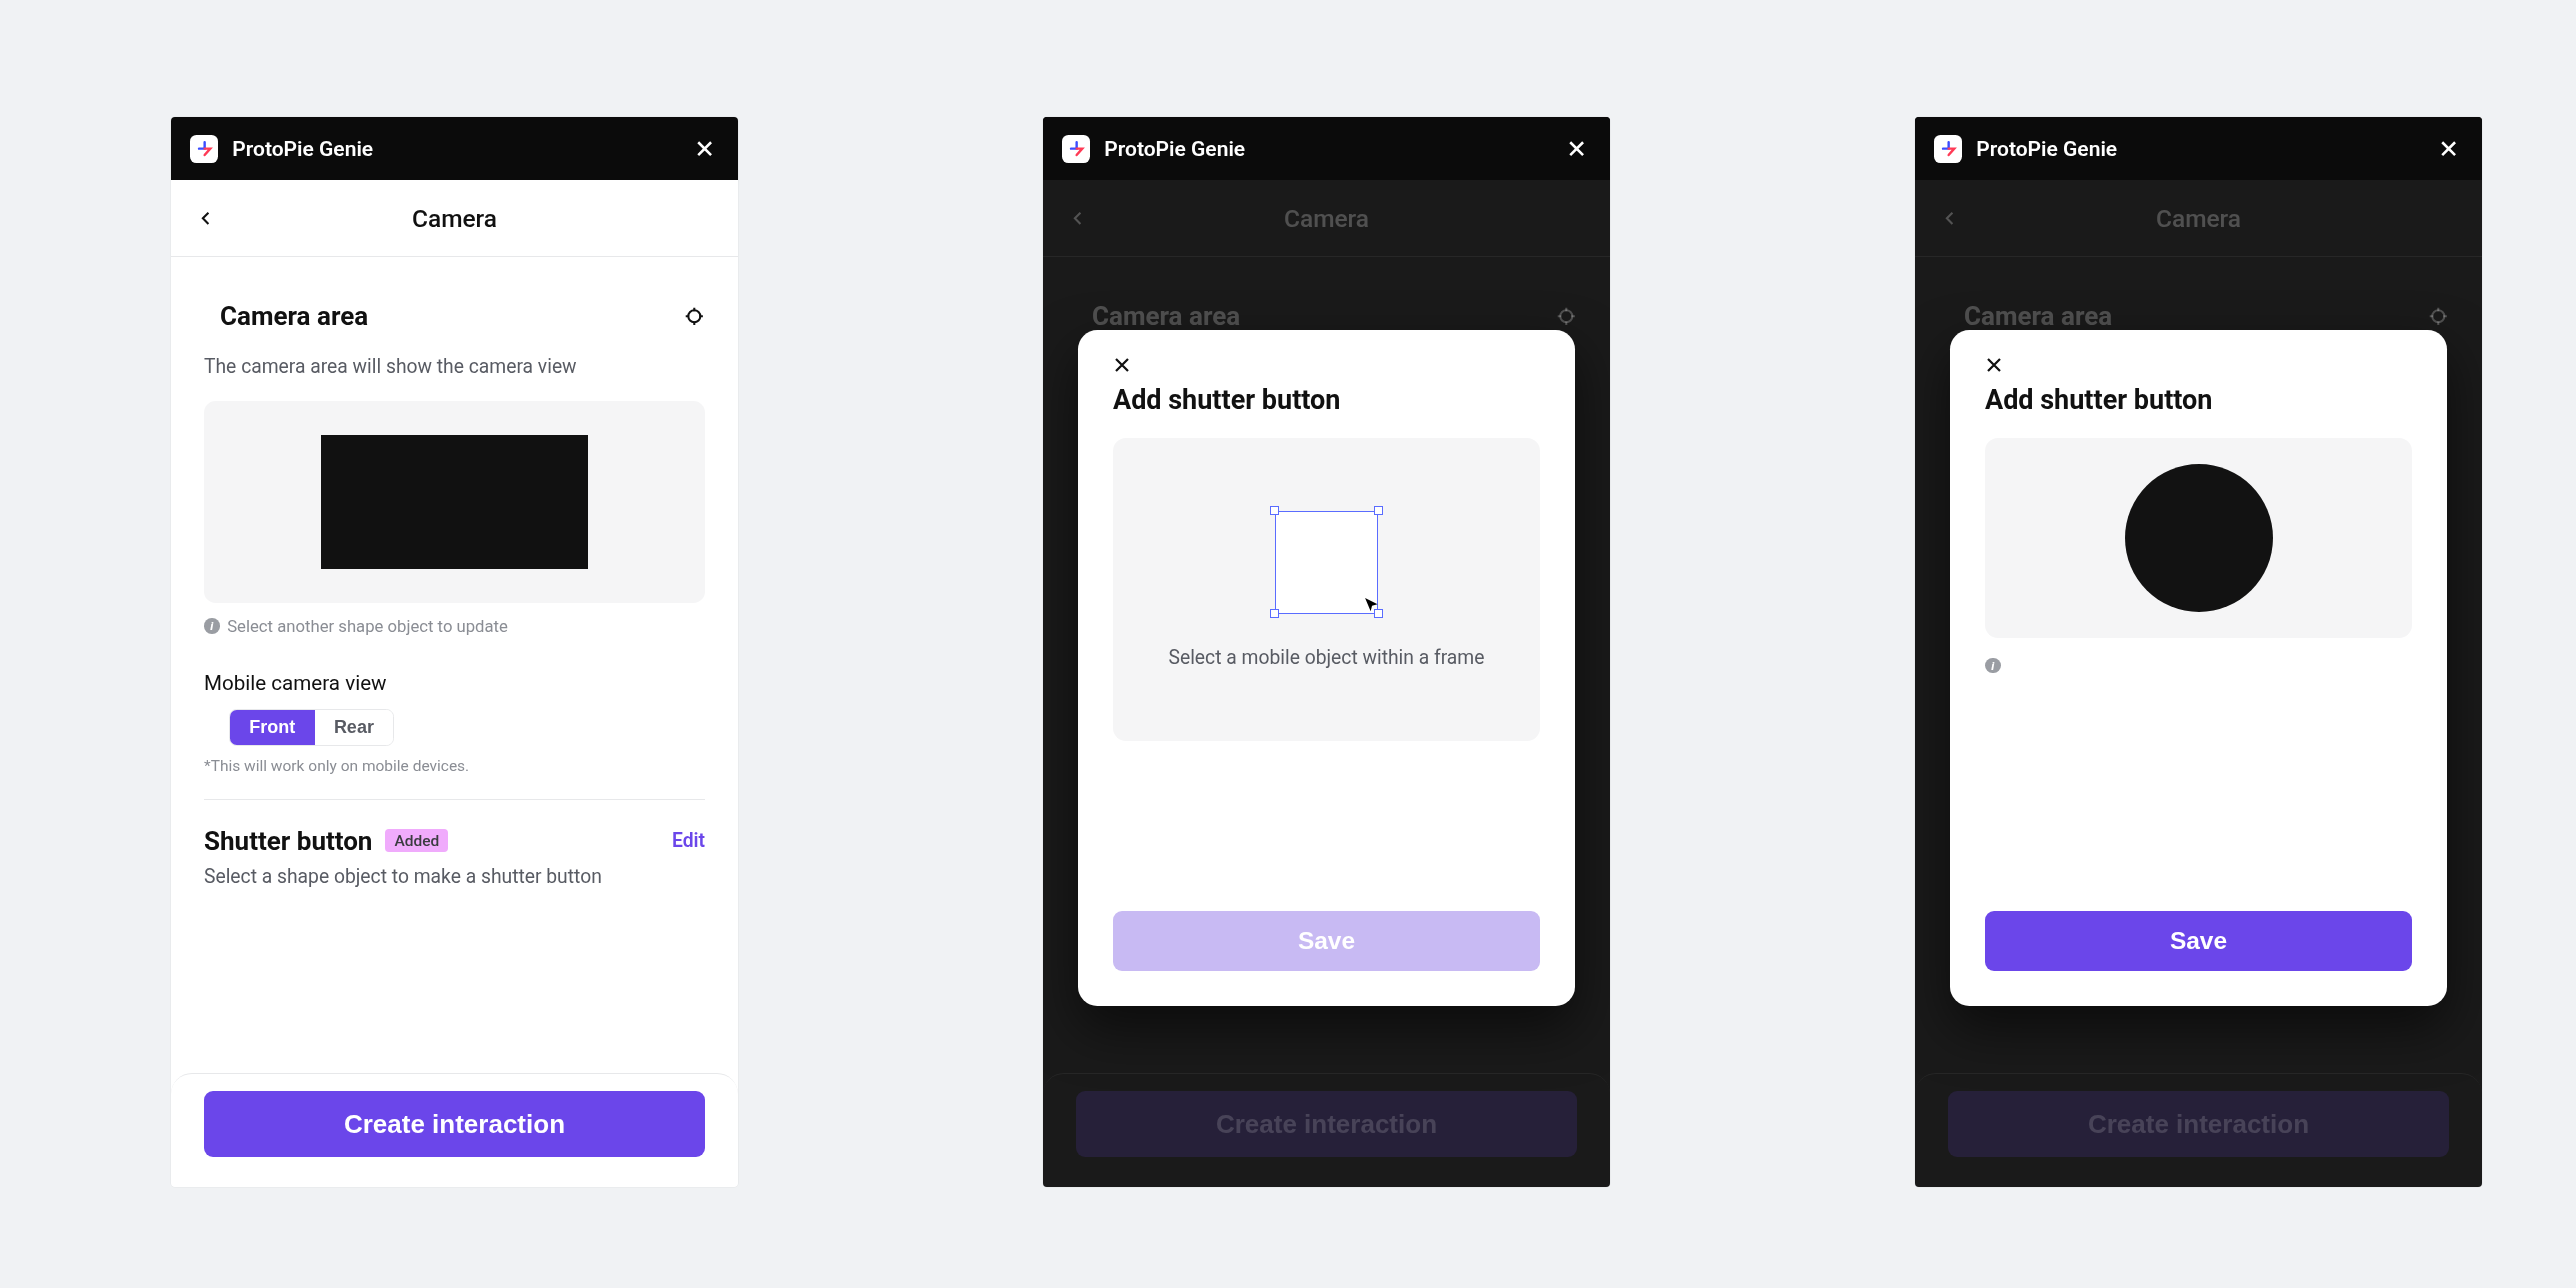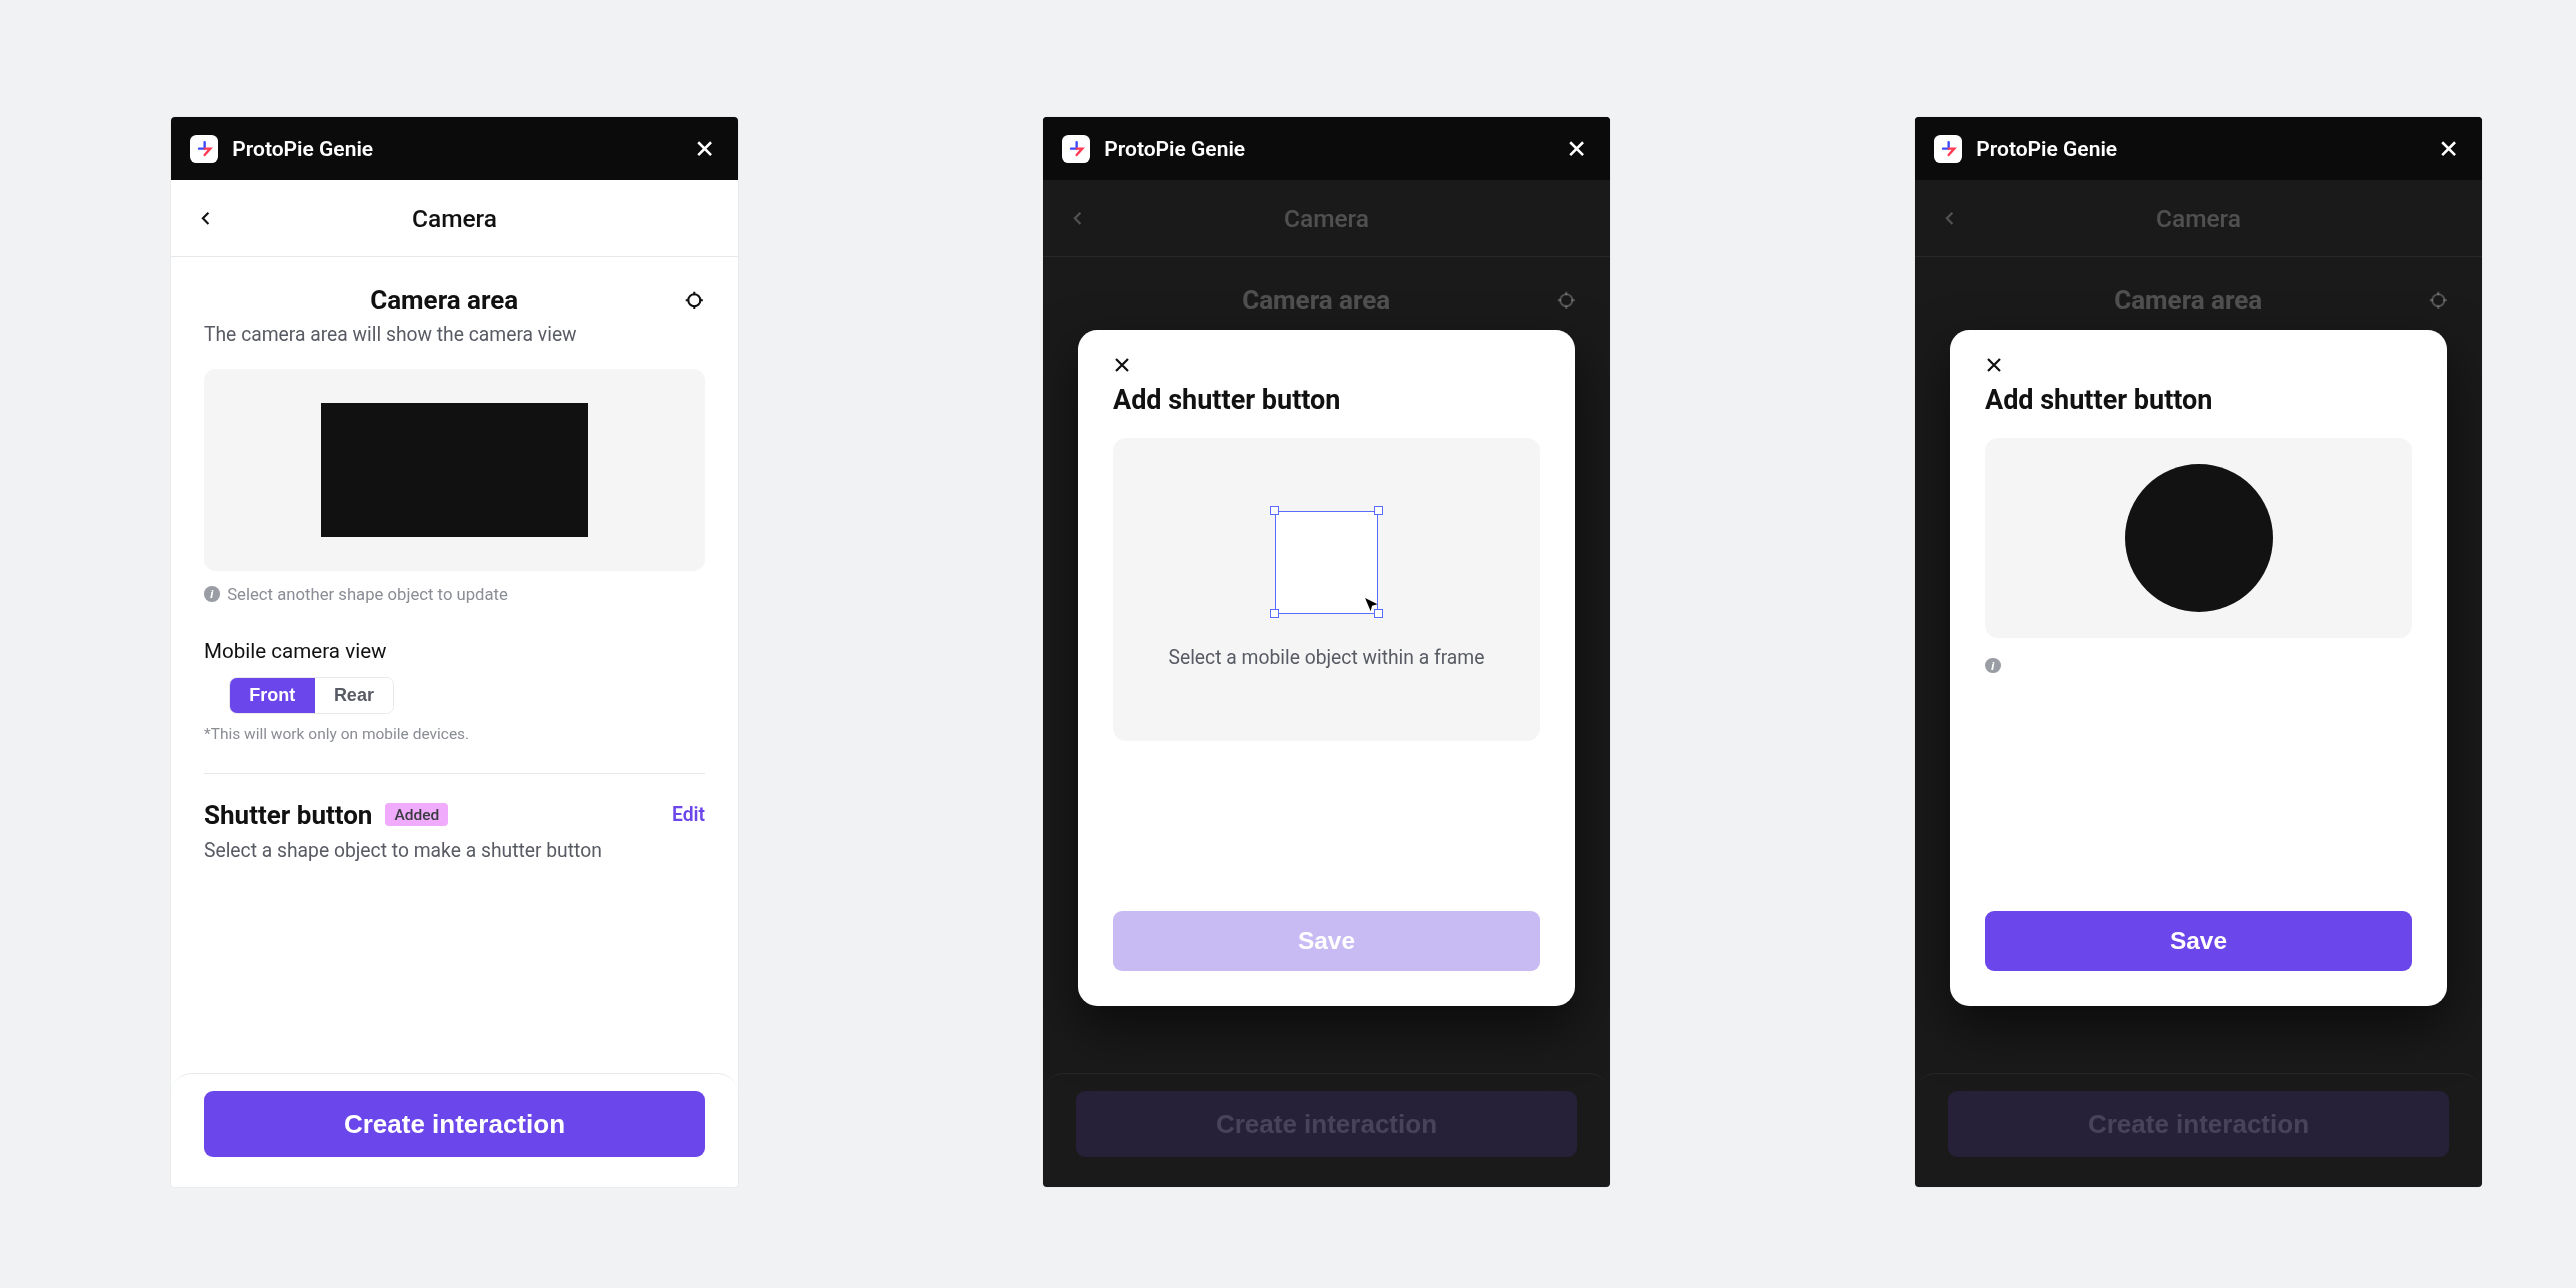--- a/index.html
+++ b/index.html
@@ -99,23 +99,22 @@
     padding: 28px 33px 0 33px;
     overflow: hidden;
     position: relative;
   }
 
   .section-head {
     display: flex; align-items: center;
     margin-bottom: 7.7px;
   }
   .section-head h2 {
-    margin: 0; font-size: 26px; font-weight: 700;
+    margin: 16px; font-size: 26px; font-weight: 700;
     flex: 1 1 auto;
-    text-align: center;
   }
   .target-icon { width: 20.6px; height: 20.6px; }
   .target-icon svg { width: 20.6px; height: 20.6px; stroke: #111; stroke-width: 2.4; fill: none; }
 
   .section-sub {
     font-size: 19.3px; color: var(--text-secondary);
     margin-bottom: 23px;
   }
 
   .well {
@@ -152,21 +151,21 @@
   }
   .seg-btn {
     padding: 0 19.3px;
     font-size: 18px; font-weight: 600;
     display: flex; align-items: center;
     background: #fff; color: var(--text-secondary);
     border: 0; cursor: pointer;
   }
   .seg-btn.active { background: var(--purple); color: #fff; }
 
-  .foot-note { font-size: 15.5px; color: var(--text-tertiary); margin-bottom: 30px; }
+  .foot-note { font-size: 15.5px; color: var(--text-tertiary); margin-bottom: 24px; }
 
   .divider { height: 0.6px; background: var(--border-light); margin-bottom: 26px; }
 
   .shutter-row { display: flex; align-items: center; gap: 13px; margin-bottom: 9px; }
   .shutter-row h2 { margin: 0; font-size: 26px; font-weight: 700; }
   .badge {
     background: #f0abfc; border-radius: 3.9px;
     padding: 2.6px 9px; font-size: 15.5px; color: #3a3c40; font-weight: 500;
   }
   .edit-link { margin-left: auto; color: var(--purple); font-size: 19.3px; font-weight: 600; cursor: pointer; }

